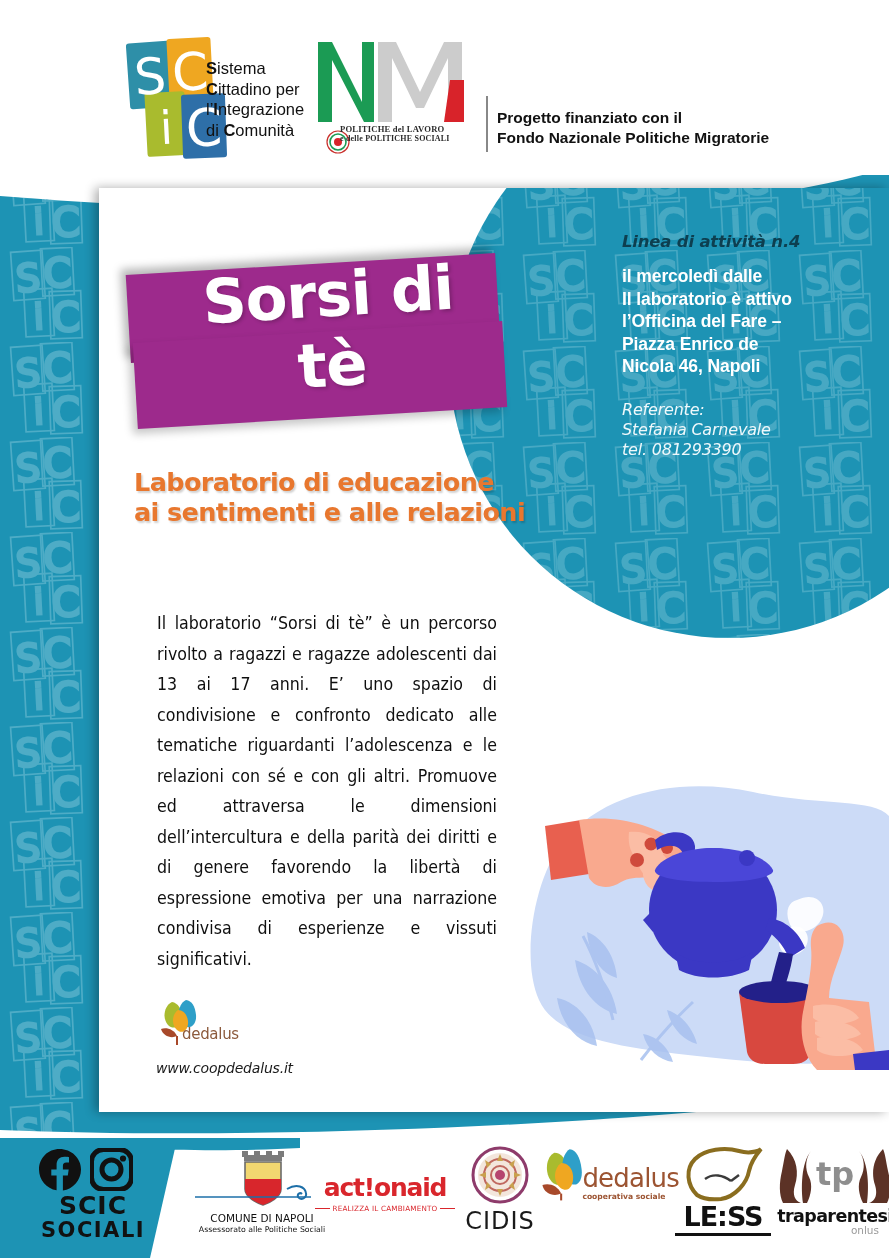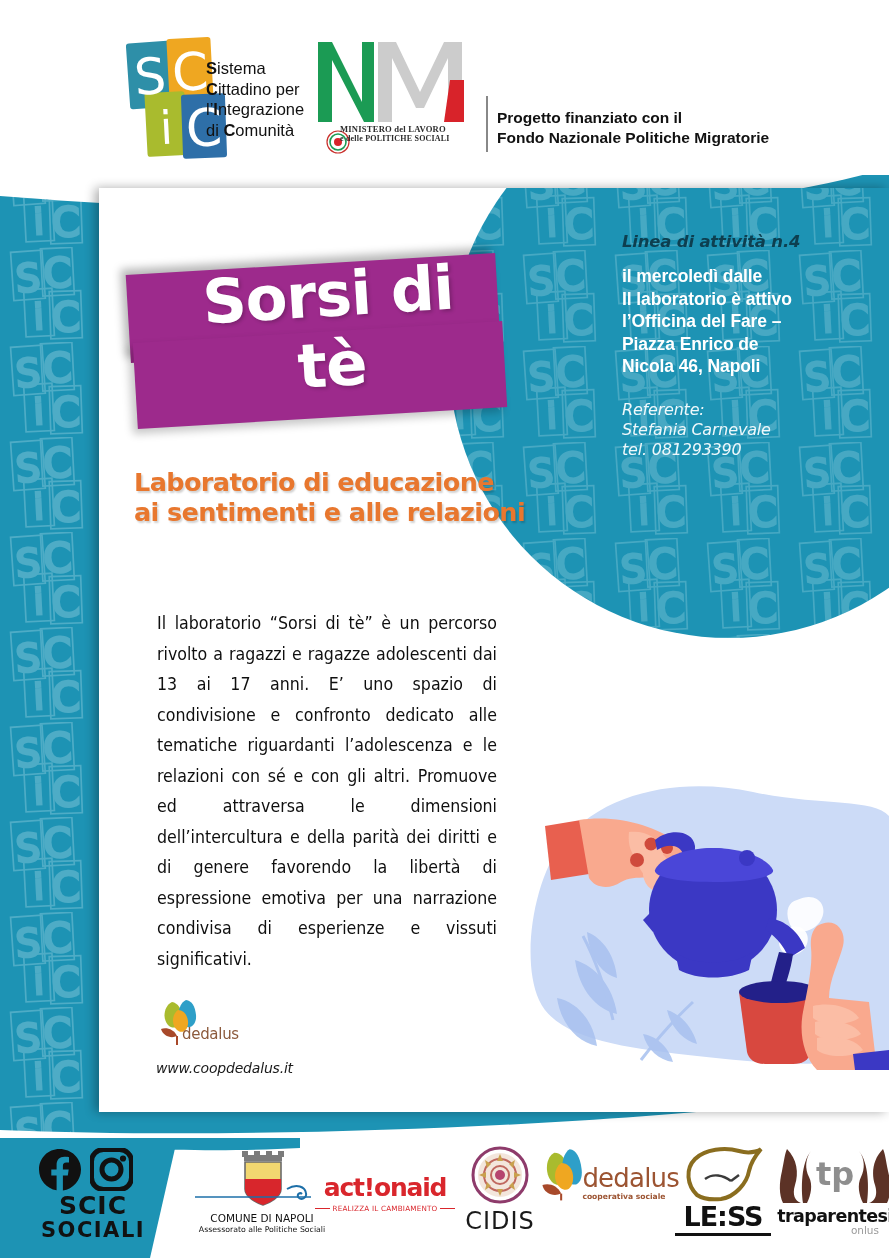--- a/index.html
+++ b/index.html
@@ -378,21 +378,21 @@
       <svg viewBox="0 0 172 128" width="172" height="128">
         <path d="M6 12 L6 92 L20 92 L20 30 L52 92 L62 92 L62 12 L50 12 L50 72 L20 12 Z" fill="#1b9b54"></path>
         <path d="M66 12 L66 92 L80 92 L80 28 L104 78 L112 78 L136 28 L136 92 L150 92 L150 12 L132 12 L108 62 L84 12 Z" fill="#cccccc"></path>
         <path d="M138 50 L152 50 L152 92 L132 92 Z" fill="#d8232a"></path>
         <circle cx="26" cy="112" r="11" fill="#ffffff" stroke="#c9302c" stroke-width="1.2"></circle>
         <circle cx="26" cy="112" r="8" fill="none" stroke="#1b9b54" stroke-width="1.6"></circle>
         <circle cx="26" cy="112" r="4" fill="#d8232a"></circle>
       </svg>
     </div>
     <div class="mlps-caption">
-      <div>MINISTERO del LAVORO</div>
+      <div>POLITICHE del LAVORO</div>
       <div class="l2">e delle POLITICHE SOCIALI</div>
     </div>
 
     <div class="hdr-divider"></div>
     <div class="hdr-fund">
       <div>Progetto finanziato con il</div>
       <div>Fondo Nazionale Politiche Migratorie</div>
     </div>
   </div>
 

